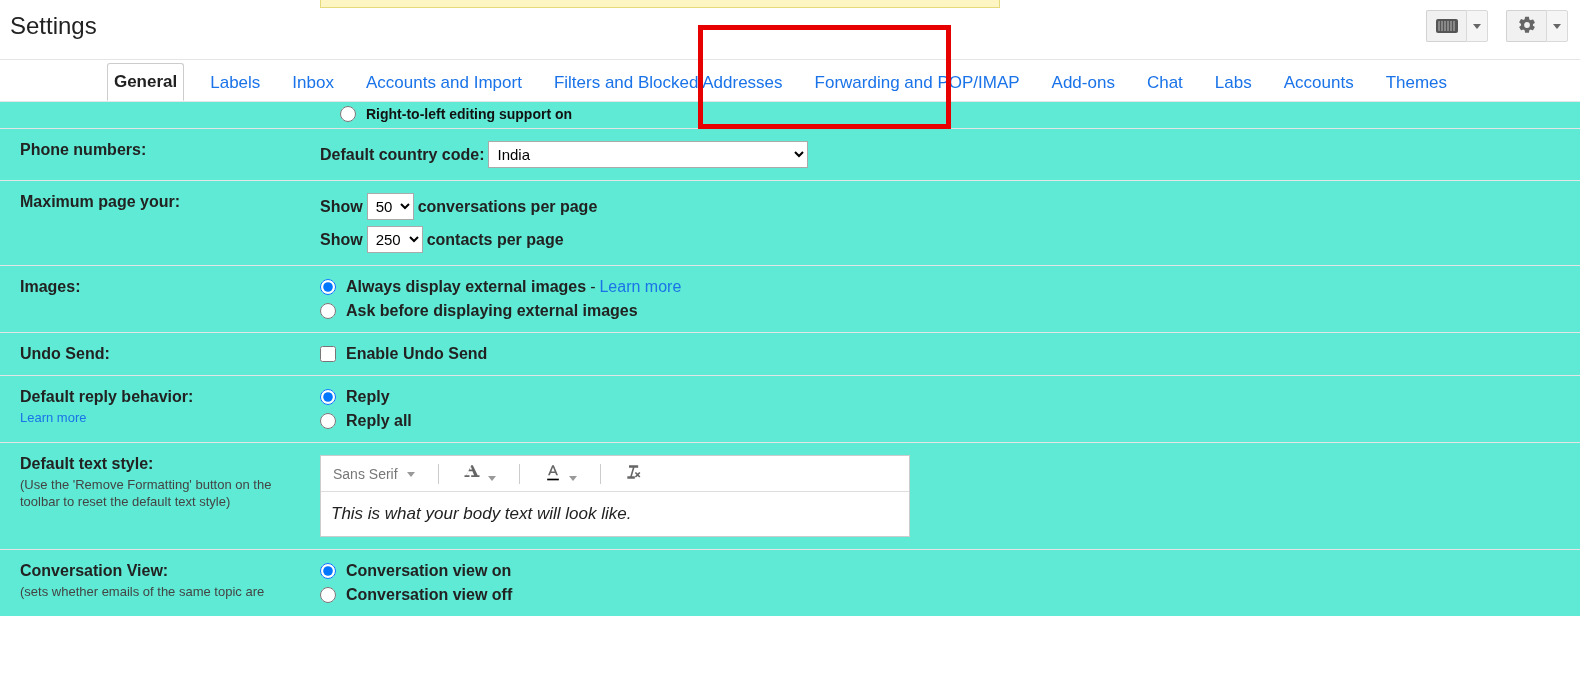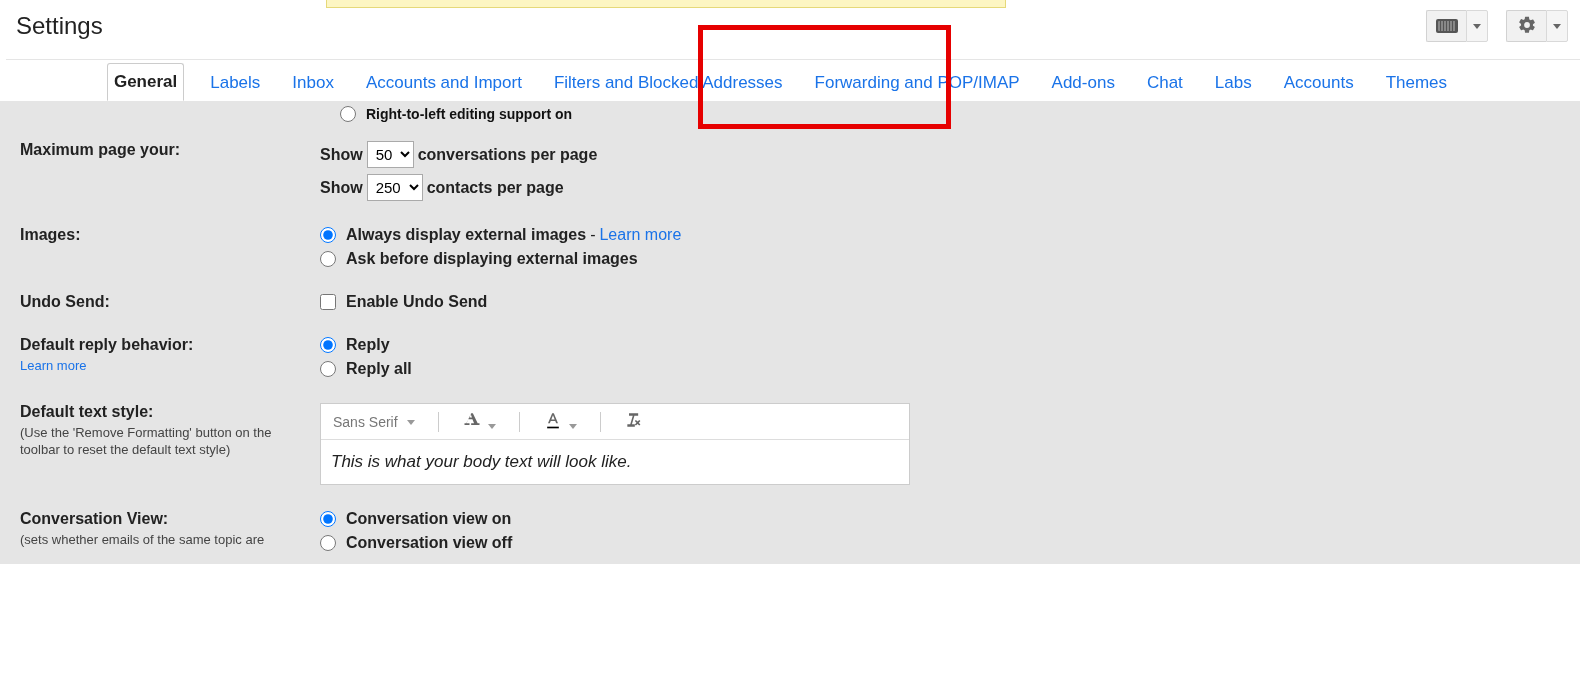--- a/index.html
+++ b/index.html
@@ -1,35 +1,35 @@
 <!DOCTYPE html>
 <html><head>
 <meta charset="utf-8">
 <style>
   * { box-sizing: border-box; }
   html, body { margin:0; padding:0; font-family: Arial, sans-serif; font-size:14px; color:#222; background:#fff; }
   .page { width:1580px; }
-  .top-bar { position:relative; height:60px; border-bottom:1px solid #e5e5e5;margin-left:6px; }
+  .top-bar { position:relative; height:60px; border-bottom:1px solid #e5e5e5; }
   .page-title { position:absolute; left:10px; top:12px; font-size:24px; color:#222; }
   .yellow-bar { position:absolute; left:320px; top:0; width:680px; height:8px; background:#fdf6c3; border:1px solid #e6d97a; border-top:none; }
   .top-right { position:absolute; right:12px; top:10px; display:flex; gap:18px; }
   .tool-main { width:40px; height:32px; background:#f1f1f1; border:1px solid #d2d2d2; border-right:none; border-radius:2px 0 0 2px; display:flex; align-items:center; justify-content:center; }
   .tool-drop { width:22px; height:32px; background:#f5f5f5; border:1px solid #d9d9d9; border-radius:0 2px 2px 0; display:flex; align-items:center; justify-content:center; }
   .tool-group { display:flex; }
   .caret-small { width:0; height:0; border-left:4px solid transparent; border-right:4px solid transparent; border-top:5px solid #666; }
   .kbd-icon { width:22px; height:14px; background:#555; border-radius:2px; position:relative; }
   .kbd-icon::before { content:""; position:absolute; inset:2px; background:repeating-linear-gradient(90deg,#888,#888 2px,#555 2px,#555 3px); border-radius:1px; }
   .gear-icon svg { width:20px; height:20px; fill:#666; }
 
   .tabs { padding:0 14px; border-bottom:1px solid #e5e5e5; background:#fff; display:flex; align-items:flex-end; height:42px;justify-content:center; }
   .tab { color:#1a73e8; margin-right:20px; padding:8px 6px; font-size:17px; cursor:pointer; white-space:nowrap; position:relative; }
   .tab.active { color:#222; font-weight:bold; background:#fff; border:1px solid #ccc; border-bottom:1px solid #fff; border-radius:3px 3px 0 0; }
   .highlight-box { position:absolute; border:5px solid #e60000; pointer-events:none; }
 
-  .settings-body { background:#e5e5e5; padding:0; }
+  .settings-body { background:#5eead4; padding:0; }
   .row { display:flex; padding:12px 0; border-bottom:1px solid #e5e5e5; }
   .row-label { width:320px; padding-left:20px; font-weight:bold; font-size:16px; }
   .row-content { flex:1; font-size:16px; }
   .sub-note { font-weight:normal; font-size:13px; color:#444; display:block; margin-top:4px; max-width:280px; line-height:1.3; }
   .row-content .line { display:flex; align-items:center; gap:4px; }
   .row-content .line + .line { margin-top:6px; }
   .strong { font-weight:bold; }
   .link { color:#1a73e8; text-decoration:none; cursor:pointer; }
   select { font-size:15px; padding:3px 4px; border:1px solid #aaa; background:#fff; }
   input[type=radio], input[type=checkbox] { width:16px; height:16px; margin:0 6px 0 0; }
@@ -97,20 +97,31 @@
 
   <div class="settings-body">
 
     <div class="truncated-top" style="border-bottom:1px solid #e5e5e5;">
       <div class="line radio-opt">
         <input type="radio" style="">
         <span class="strong" style="text-decoration:line-through; text-decoration-color:rgba(0,0,0,0);">Right-to-left editing support on</span>
       </div>
     </div>
 
+    <div class="row">
+      <div class="row-label">Phone numbers:</div>
+      <div class="row-content">
+        <div class="line">
+          <span class="strong">Default country code:</span>
+          <select class="country-select">
+            <option>India</option>
+          </select>
+        </div>
+      </div>
+    </div>
 
     <div class="row">
       <div class="row-label">Maximum page your:</div>
       <div class="row-content">
         <div class="line">
           <span class="strong">Show</span>
           <select>
             <option>50</option>
           </select>
           <span class="strong">conversations per page</span>

